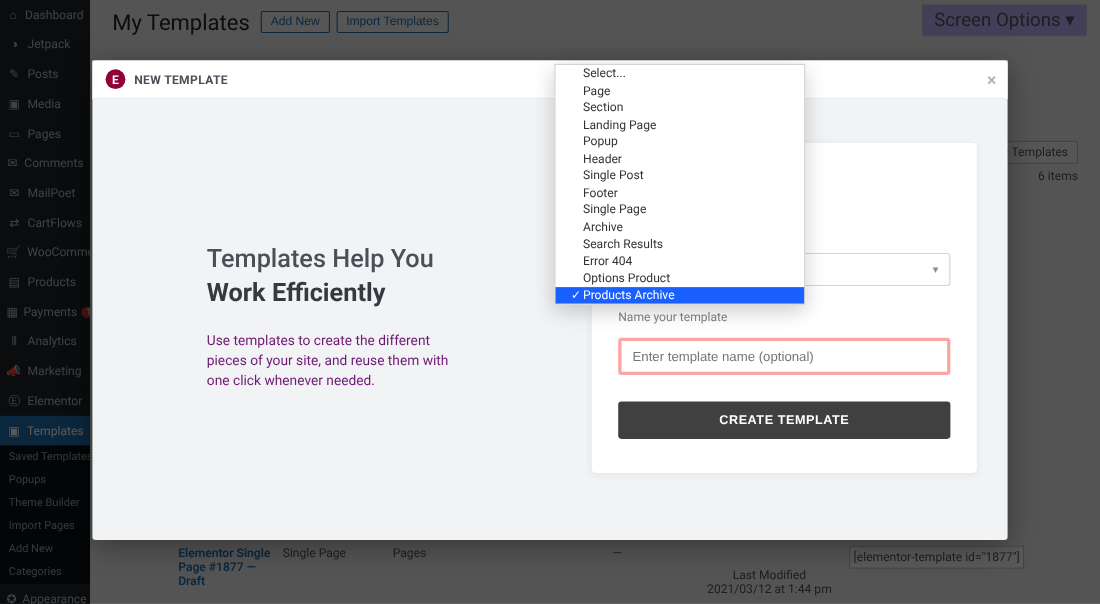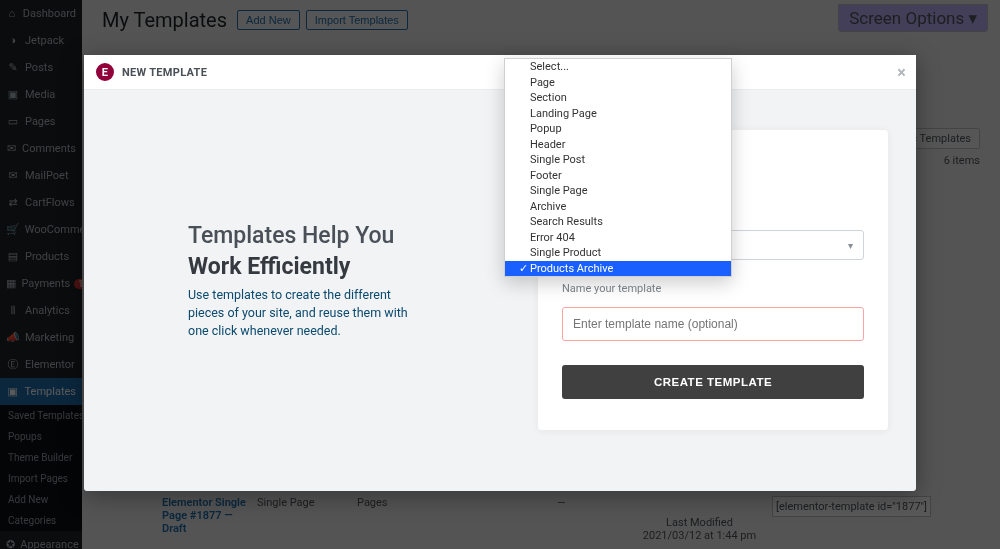--- a/index.html
+++ b/index.html
@@ -176,23 +176,23 @@
     font-size: 23px;
     font-weight: 500;
     color: #495057;
     line-height: 1.35;
   }
   .intro h2 .strong {
     font-weight: 700;
     color: #343a40;
   }
   .intro p {
-    margin-top: 4px;
+    margin-top: 20px;
     font-size: 12.5px;
-    color: #0c4a6e;
+    color: #701a75;
     line-height: 1.45;
     max-width: 230px;
   }
 
   .form-card {
     flex: 0 0 350px;
     margin-left: auto;
     background: #ffffff;
     border-radius: 4px;
     box-shadow: 0 1px 8px rgba(0,0,0,0.06);
@@ -219,21 +219,21 @@
     justify-content: space-between;
     cursor: pointer;
   }
   .select-box .caret {
     color: #868e96;
     font-size: 10px;
   }
   .text-input {
     width: 100%;
     height: 34px;
-    border: 1px solid #fca5a5;
+    border: 3px solid #fca5a5;
     border-radius: 3px;
     background: #fff;
     font-size: 12px;
     color: #495057;
     padding: 0 10px;
     margin-top: 6px;
   }
   .create-btn {
     margin-top: 24px;
     width: 100%;
@@ -454,19 +454,19 @@
     <div class="opt">
       <span class="checkmark"></span>
       <span>Search Results</span>
     </div>
     <div class="opt">
       <span class="checkmark"></span>
       <span>Error 404</span>
     </div>
     <div class="opt">
       <span class="checkmark"></span>
-      <span>Single Product</span>
+      <span>Options Product</span>
     </div>
     <div class="opt selected">
       <span class="checkmark">✓</span>
       <span>Products Archive</span>
     </div>
   </div>
 
 </body></html>

